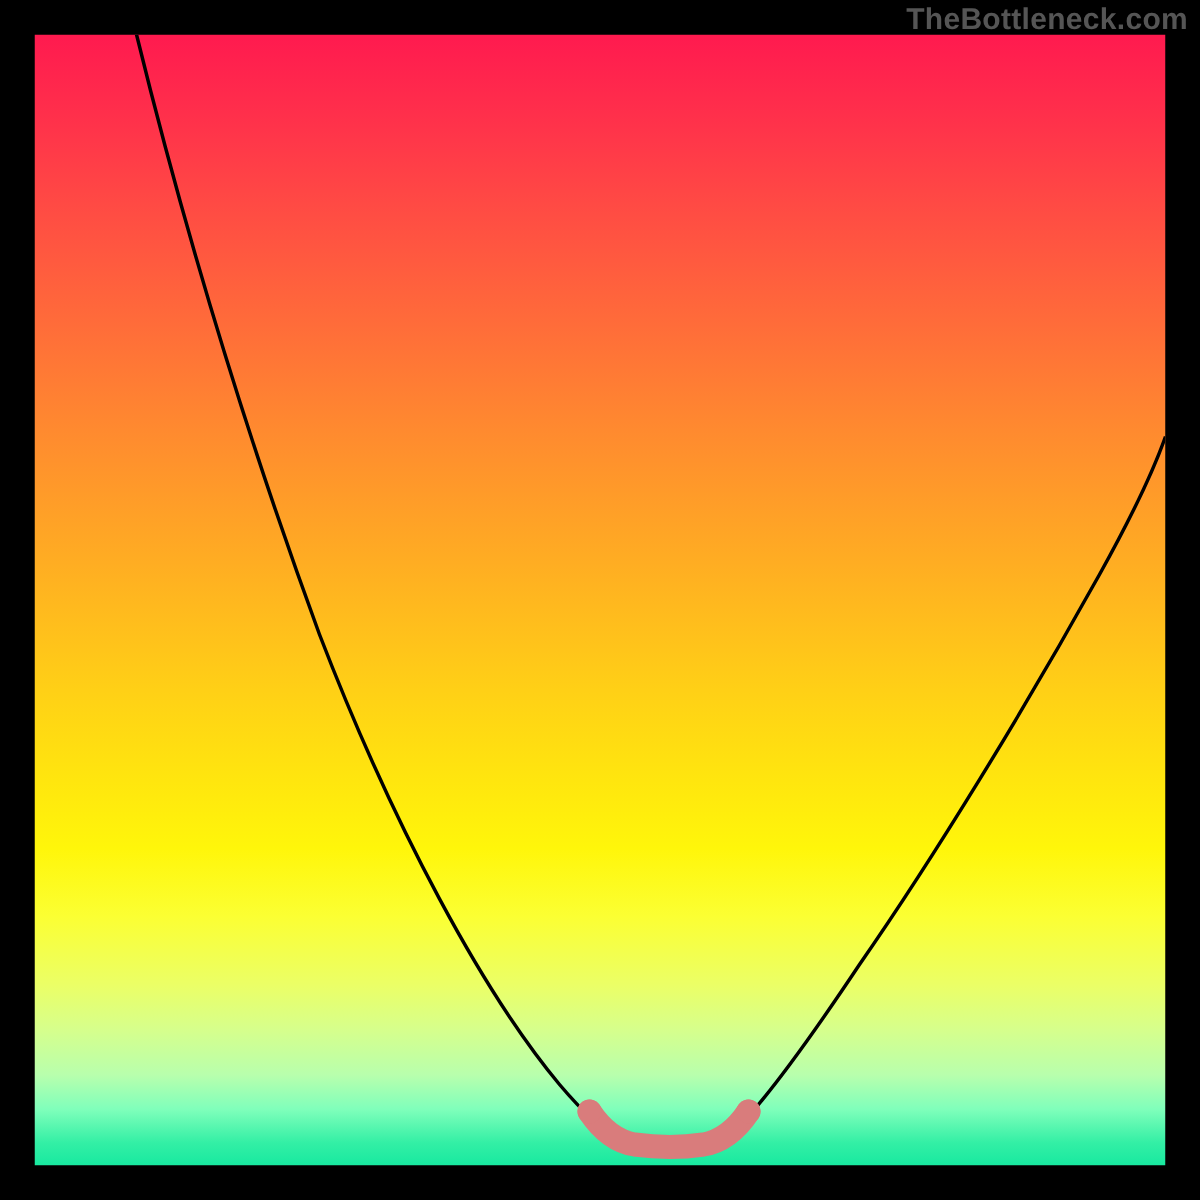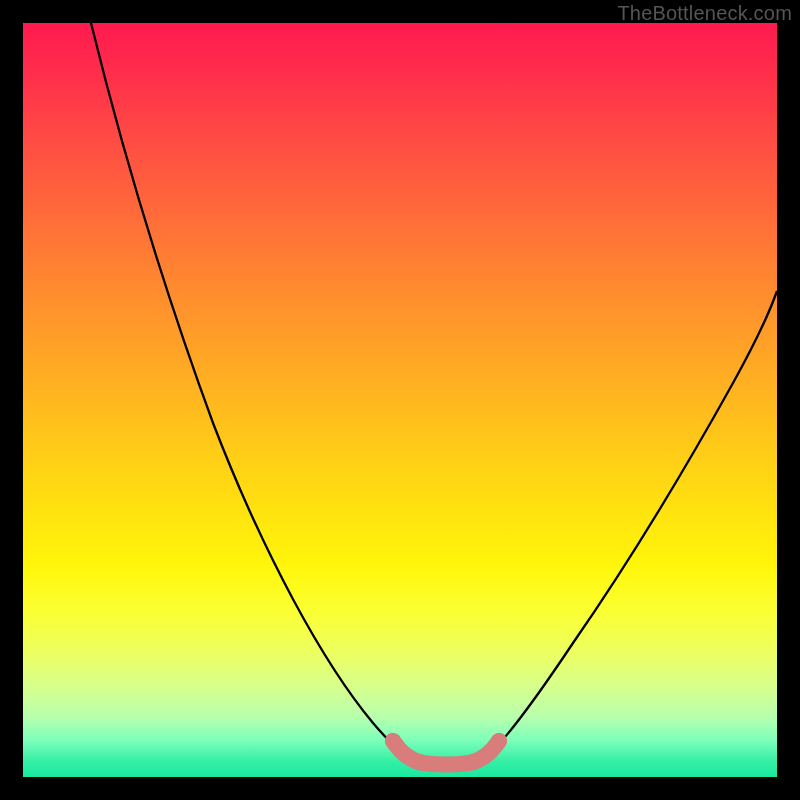--- a/index.html
+++ b/index.html
@@ -16,21 +16,21 @@
     width: 800px;
     height: 800px;
     background: #000;
   }
   .watermark {
     position: absolute;
     top: 2px;
     right: 8px;
     color: #555;
     font-size: 20px;
-    font-weight: 400;
+    font-weight: 700;
     letter-spacing: 0.2px;
     z-index: 10;
   }
   .plot-area {
     position: absolute;
     left: 23px;
     top: 23px;
     width: 754px;
     height: 754px;
     overflow: hidden;

